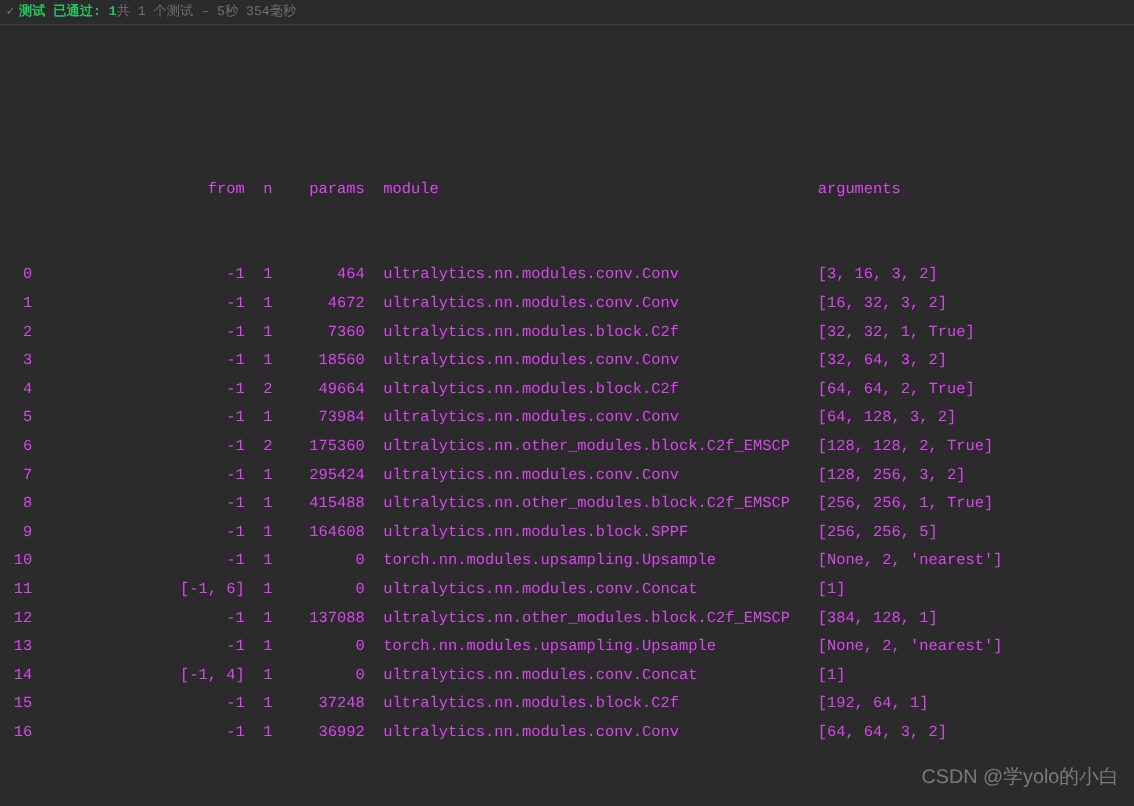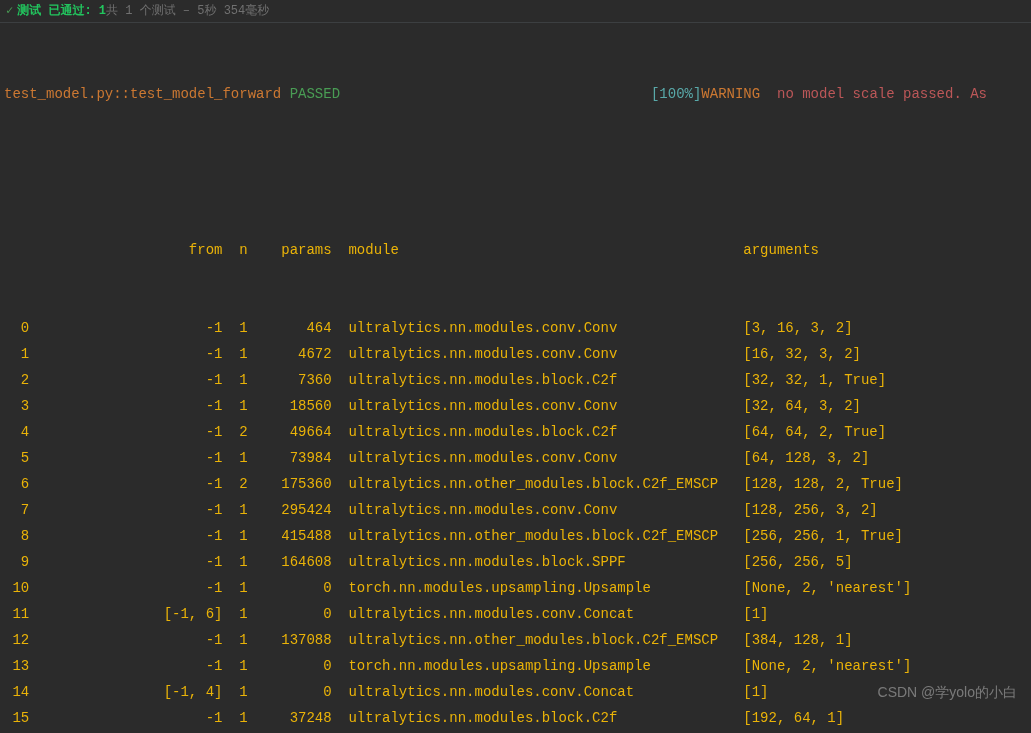--- a/index.html
+++ b/index.html
@@ -44,42 +44,41 @@
       padding: 6px 4px;
       white-space: pre;
     }
     .line {
       display: block;
       white-space: pre;
     }
     .yellow { color: #cc7832; }
     .red { color: #bc5758; }
     .cyan { color: #59a9a9; }
-    .magenta { color: #eab308; }
+    .magenta { color: #d946ef; }
     .bright-green { color: #499c54; }
     .orange { color: #cc7832; }
     .watermark {
       position: absolute;
-      bottom: 28px;
+      bottom: 14px;
       right: 14px;
       color: rgba(200,200,200,0.5);
-      font-size: 14px;
+      font-size: 18px;
       font-family: sans-serif;
     }
   </style>
 </head>
 <body>
 
 <div class="status-bar">
   <span class="check-icon">✓</span>
   <span class="status-text-bright">测试 已通过: 1</span>
   <span class="status-text-dim">共 1 个测试 – 5秒 354毫秒</span>
 </div>
 
 <div class="terminal">
-  <span class="line"><span class="yellow">test_model.py::test_model_forward</span> <span class="bright-green">PASSED</span><span id="spacer1">                                     </span><span class="cyan">[100%]</span><span class="orange">WARNING</span><span class="red">  no model scale passed. As</span></span>
   <span class="line"> </span>
   <span class="line magenta" id="header-row">                      from  n    params  module                                         arguments</span>
   <div id="table-rows"><span class="line magenta">  0                     -1  1       464  ultralytics.nn.modules.conv.Conv               [3, 16, 3, 2]</span><span class="line magenta">  1                     -1  1      4672  ultralytics.nn.modules.conv.Conv               [16, 32, 3, 2]</span><span class="line magenta">  2                     -1  1      7360  ultralytics.nn.modules.block.C2f               [32, 32, 1, True]</span><span class="line magenta">  3                     -1  1     18560  ultralytics.nn.modules.conv.Conv               [32, 64, 3, 2]</span><span class="line magenta">  4                     -1  2     49664  ultralytics.nn.modules.block.C2f               [64, 64, 2, True]</span><span class="line magenta">  5                     -1  1     73984  ultralytics.nn.modules.conv.Conv               [64, 128, 3, 2]</span><span class="line magenta">  6                     -1  2    175360  ultralytics.nn.other_modules.block.C2f_EMSCP   [128, 128, 2, True]</span><span class="line magenta">  7                     -1  1    295424  ultralytics.nn.modules.conv.Conv               [128, 256, 3, 2]</span><span class="line magenta">  8                     -1  1    415488  ultralytics.nn.other_modules.block.C2f_EMSCP   [256, 256, 1, True]</span><span class="line magenta">  9                     -1  1    164608  ultralytics.nn.modules.block.SPPF              [256, 256, 5]</span><span class="line magenta"> 10                     -1  1         0  torch.nn.modules.upsampling.Upsample           [None, 2, 'nearest']</span><span class="line magenta"> 11                [-1, 6]  1         0  ultralytics.nn.modules.conv.Concat             [1]</span><span class="line magenta"> 12                     -1  1    137088  ultralytics.nn.other_modules.block.C2f_EMSCP   [384, 128, 1]</span><span class="line magenta"> 13                     -1  1         0  torch.nn.modules.upsampling.Upsample           [None, 2, 'nearest']</span><span class="line magenta"> 14                [-1, 4]  1         0  ultralytics.nn.modules.conv.Concat             [1]</span><span class="line magenta"> 15                     -1  1     37248  ultralytics.nn.modules.block.C2f               [192, 64, 1]</span><span class="line magenta"> 16                     -1  1     36992  ultralytics.nn.modules.conv.Conv               [64, 64, 3, 2]</span></div>
   
 </div>
 
 <div class="watermark">CSDN @学yolo的小白</div>
 
 </body></html>

